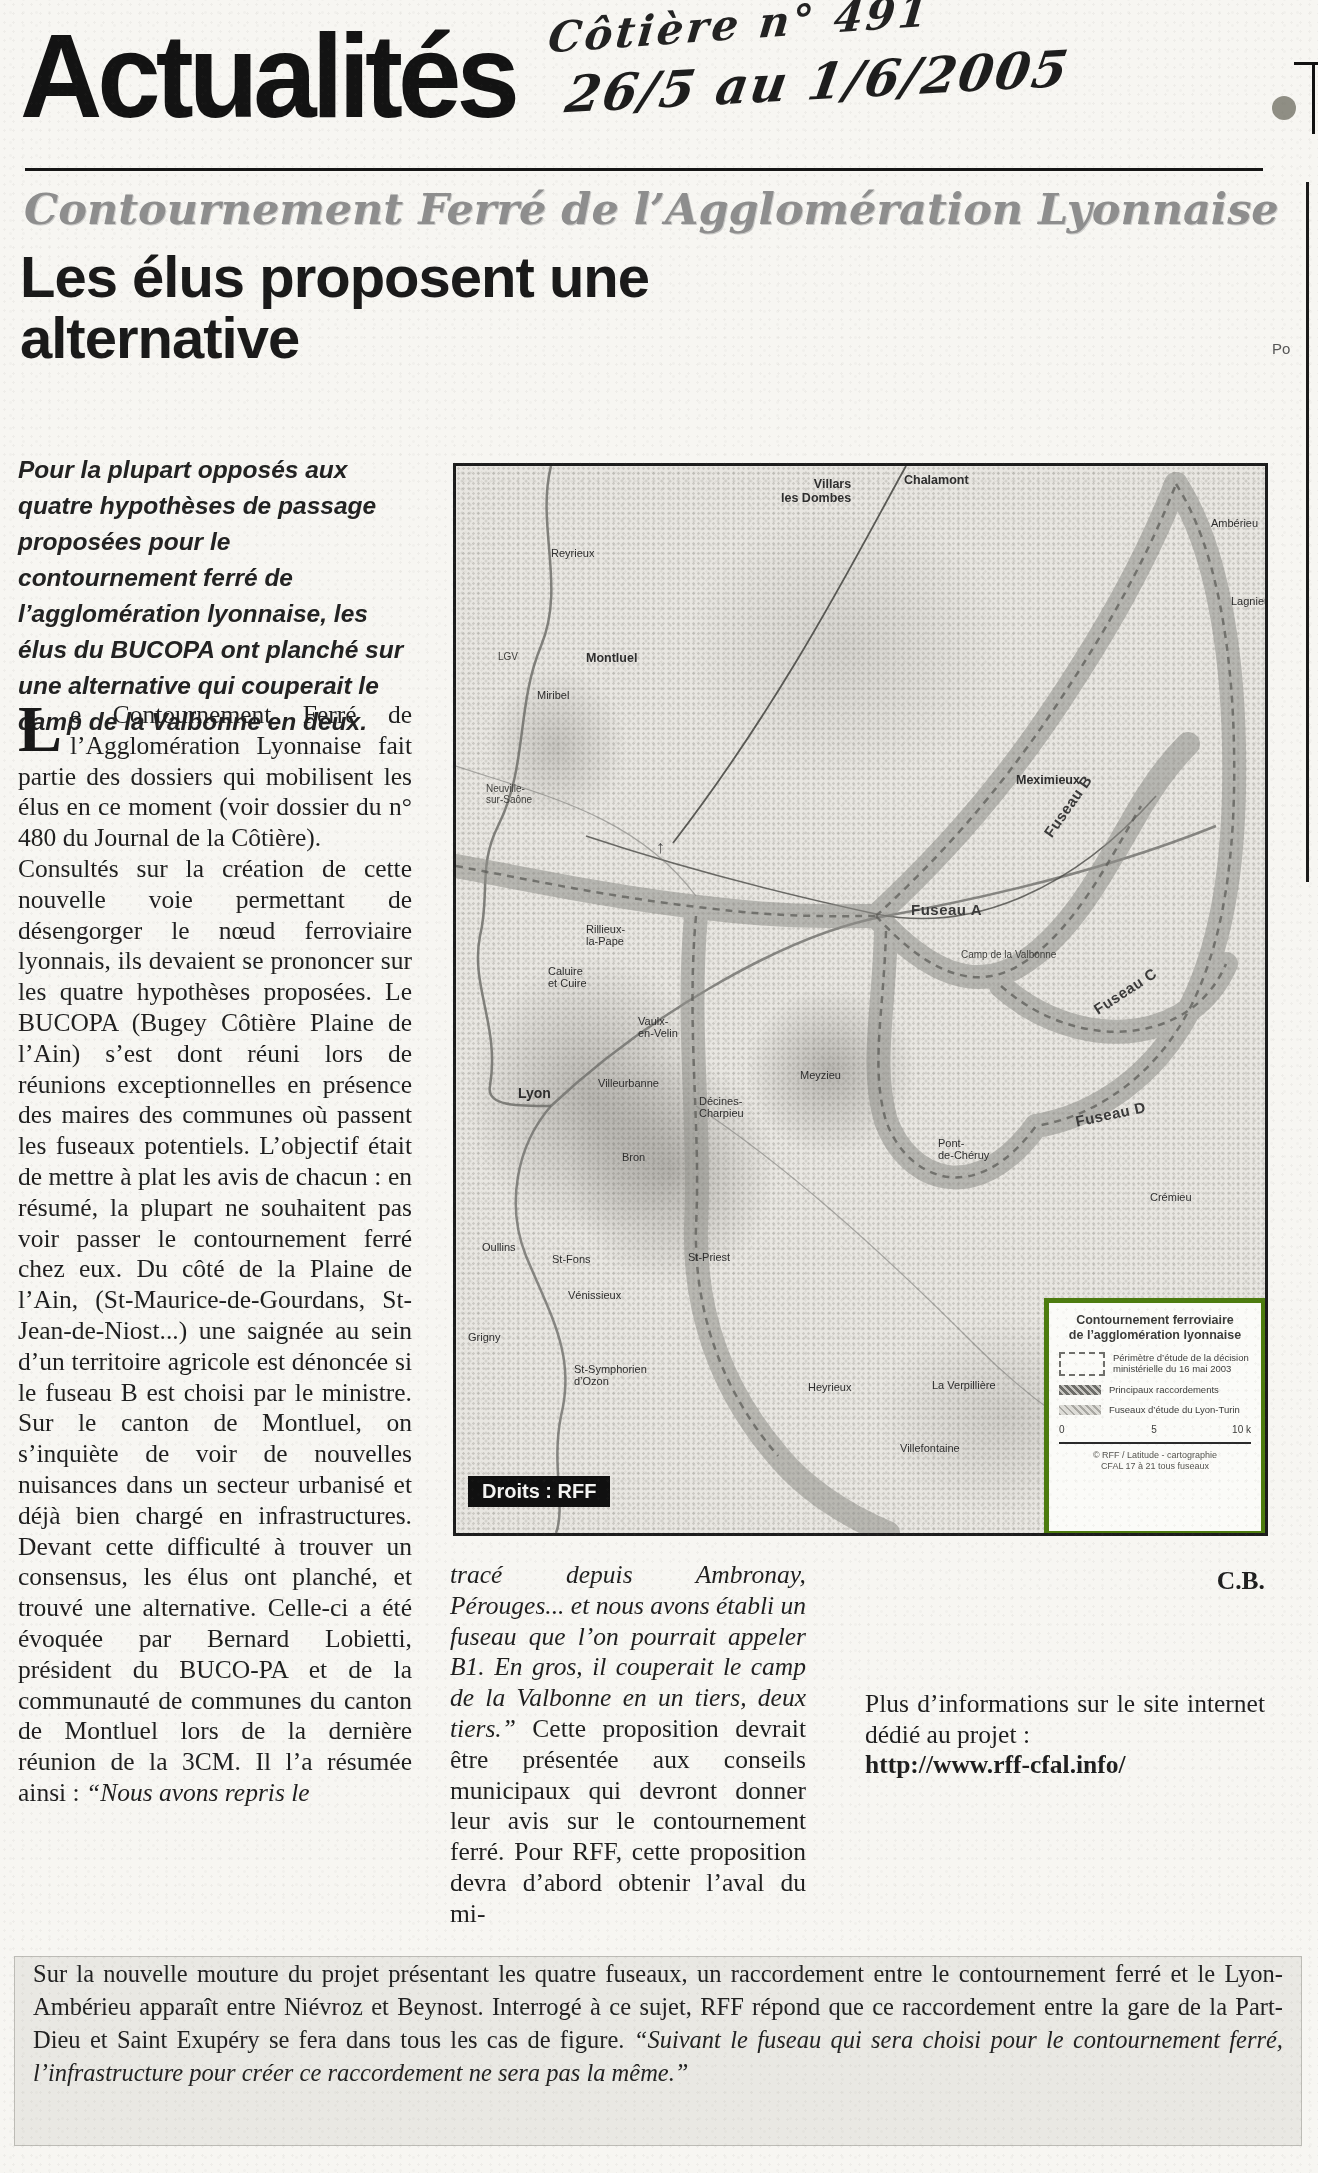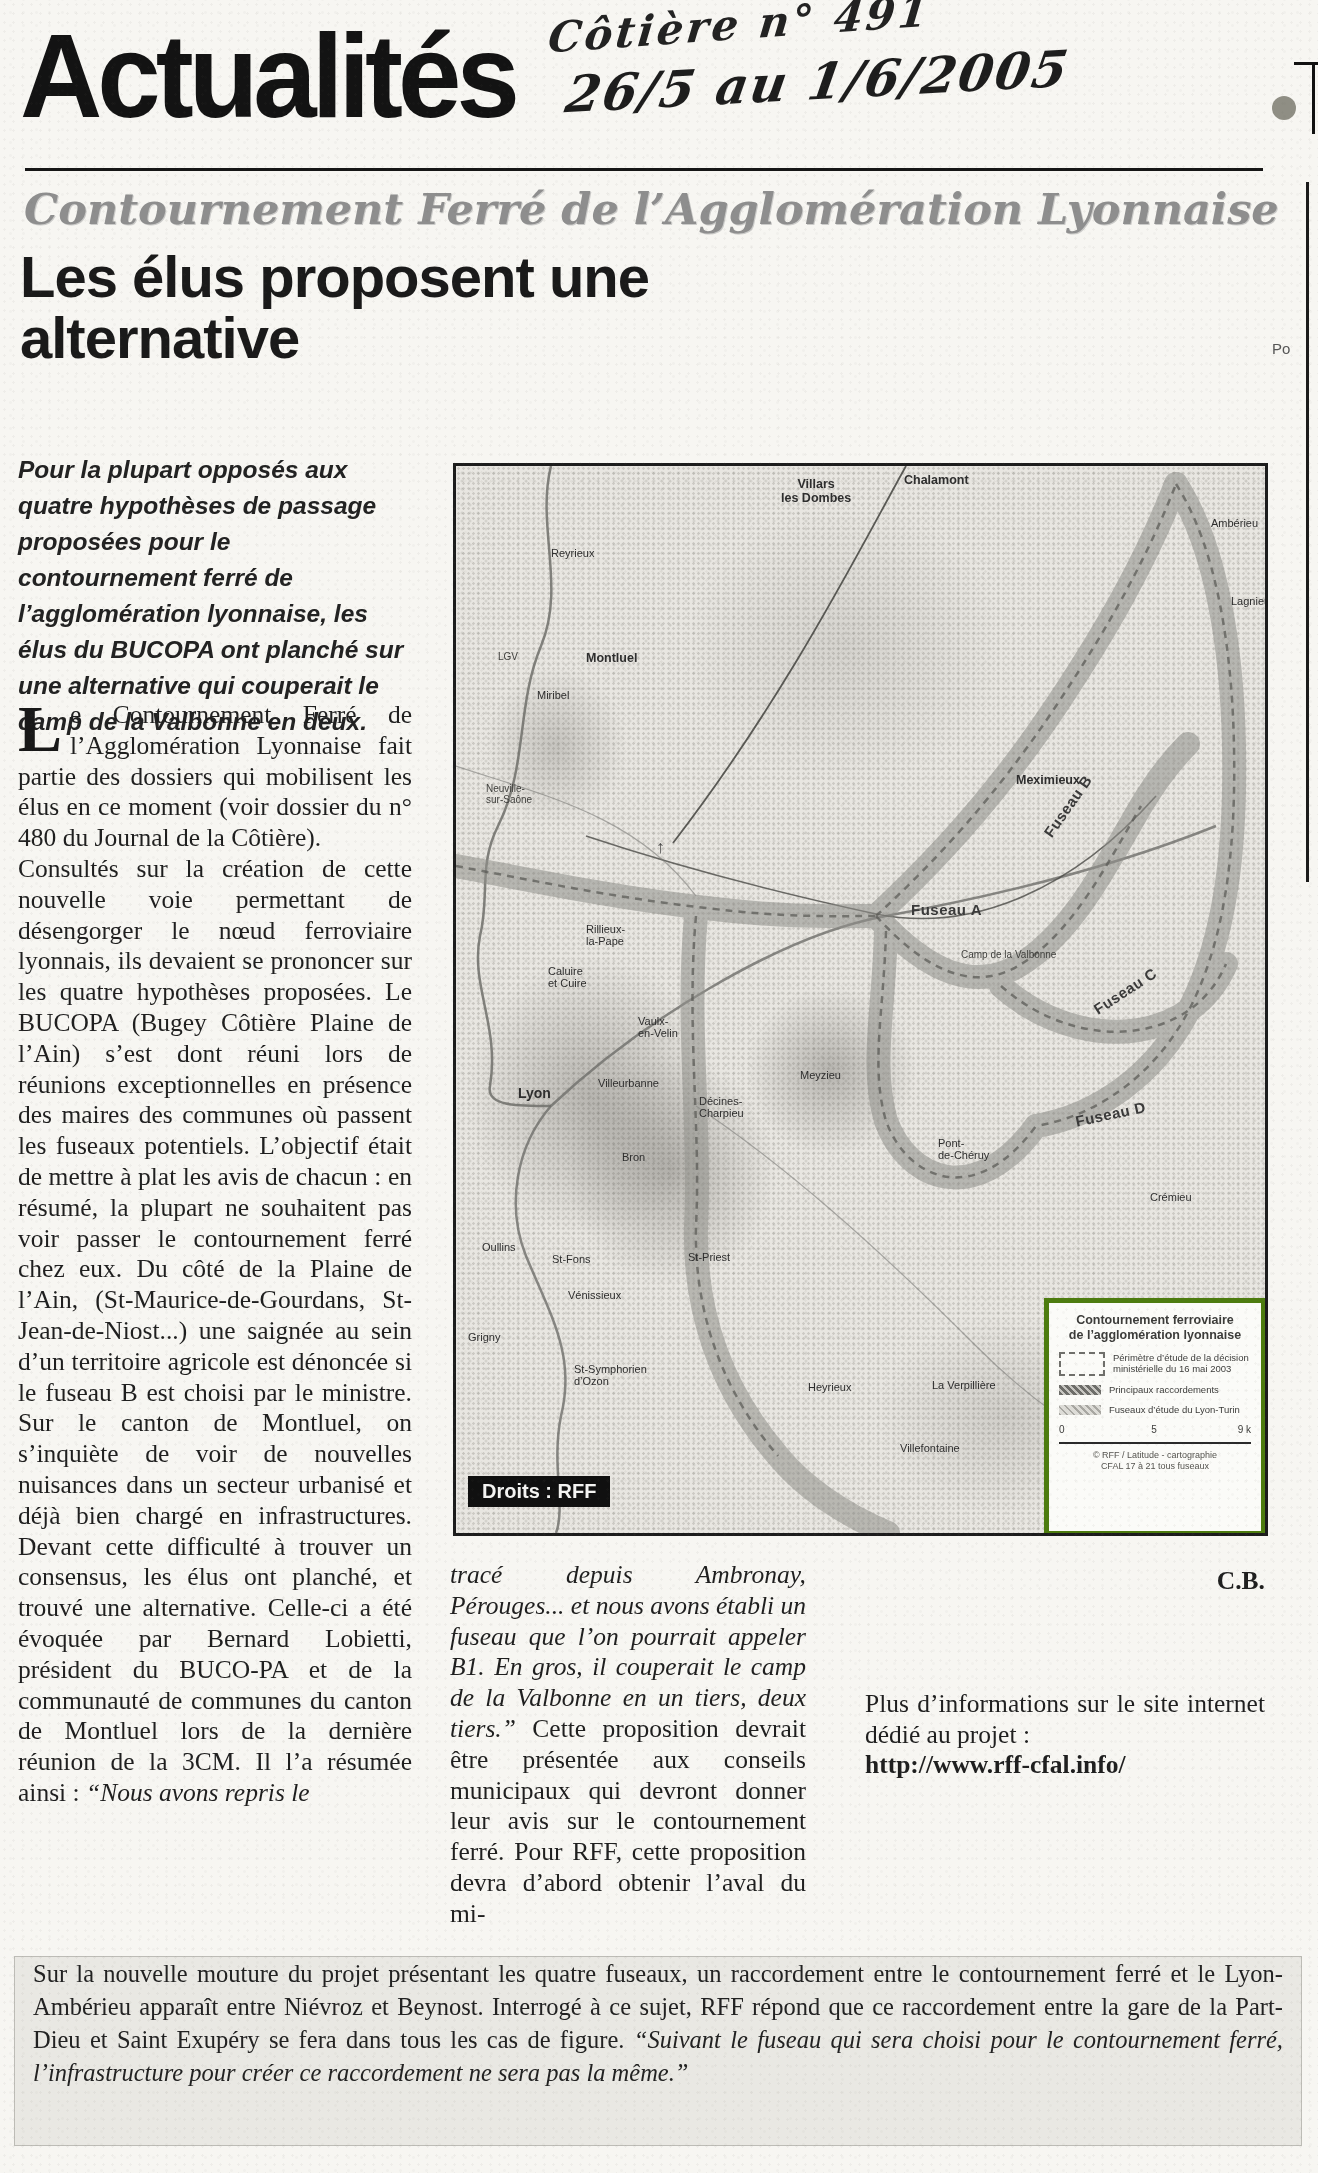--- a/index.html
+++ b/index.html
@@ -136,21 +136,21 @@
         <path d="M420,450 C480,395 540,330 600,240 C650,165 690,95 720,18"></path>
         <path d="M720,18 C760,80 776,180 778,280 C780,380 770,470 735,540 C700,610 640,650 580,660"></path>
         <path d="M420,450 C470,505 520,530 570,495 C620,460 650,400 685,340"></path>
         <path d="M545,520 C590,560 650,575 700,560 C732,550 756,530 770,498"></path>
         <path d="M430,465 C428,545 414,600 430,655 C452,715 520,742 580,660"></path>
         <path d="M240,450 C230,560 245,660 240,760 C238,840 262,920 322,990"></path>
       </g>
     </svg>
 
     <span class="lbl lt" style="left:95px;top:82px;">Reyrieux</span>
-    <span class="lbl lb" style="left:325px;top:12px;text-align:center;">Villars
+    <span class="lbl lb" style="left:325px;top:12px;text-align:right;">Villars
 les Dombes</span>
     <span class="lbl lb" style="left:448px;top:8px;">Chalamont</span>
     <span class="lbl lb" style="left:560px;top:308px;">Meximieux</span>
     <span class="lbl ly" style="left:30px;top:318px;">Neuville-
 sur-Saône</span>
     <span class="lbl ly" style="left:42px;top:186px;">LGV</span>
     <span class="lbl lb" style="left:130px;top:186px;">Montluel</span>
     <span class="lbl lt" style="left:81px;top:224px;">Miribel</span>
     <span class="lbl lt" style="left:130px;top:458px;">Rillieux-
 la-Pape</span>
@@ -201,21 +201,21 @@
         <div class="sw2"></div>
         <div class="legTxt">Principaux raccordements</div>
       </div>
       <div class="legRow">
         <div class="sw3"></div>
         <div class="legTxt">Fuseaux d’étude du Lyon-Turin</div>
       </div>
       <div class="scale">
         <span class="s0">0</span>
         <span class="s5">5</span>
-        <span class="s10">9 k</span>
+        <span class="s10">10 k</span>
       </div>
       <div class="copy">
         <span>© RFF / Latitude - cartographie</span><br>
         <span>CFAL 17 à 21 tous fuseaux</span>
       </div>
     </div>
   </div>
 
   <div class="col" style="left:450px;top:1560px;width:356px;">
     <p><span class="it">tracé depuis Ambronay, Pérouges... et nous avons établi un fuseau que l’on pourrait appeler B1. En gros, il couperait le camp de la Valbonne en un tiers, deux tiers.”</span><span> Cette proposition devrait être présentée aux conseils municipaux qui devront donner leur avis sur le contournement ferré. Pour RFF, cette proposition devra d’abord obtenir l’aval du mi-</span></p>

